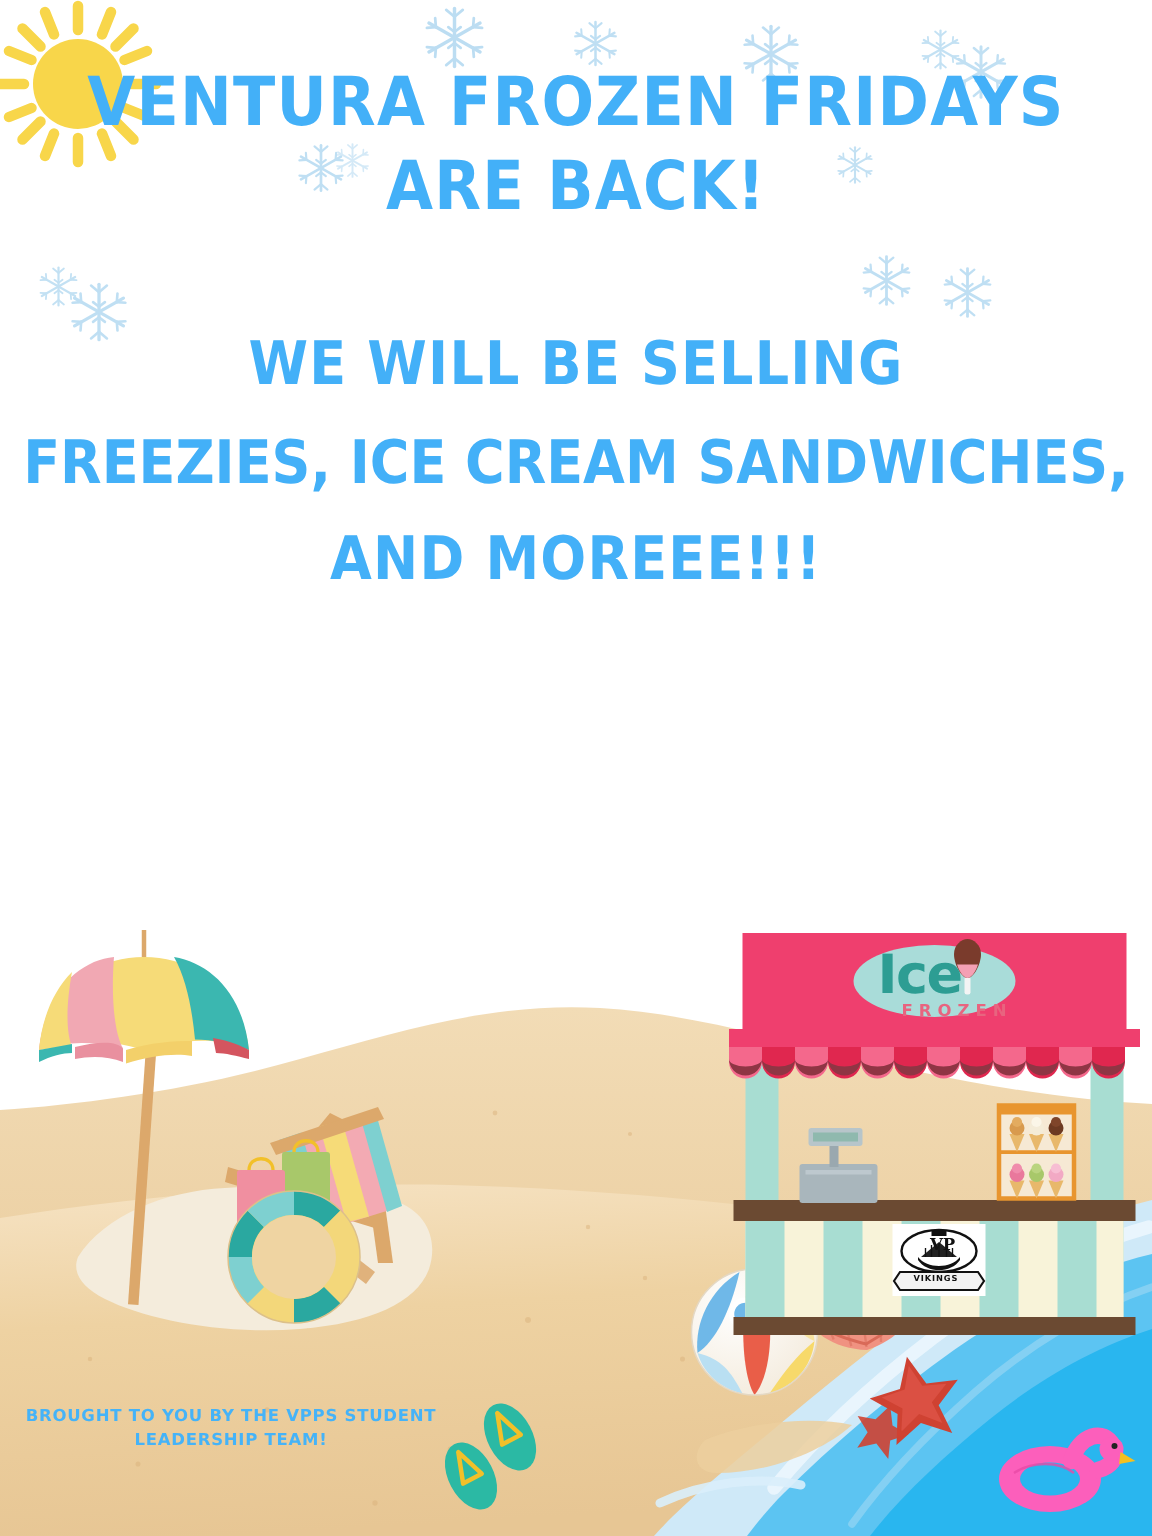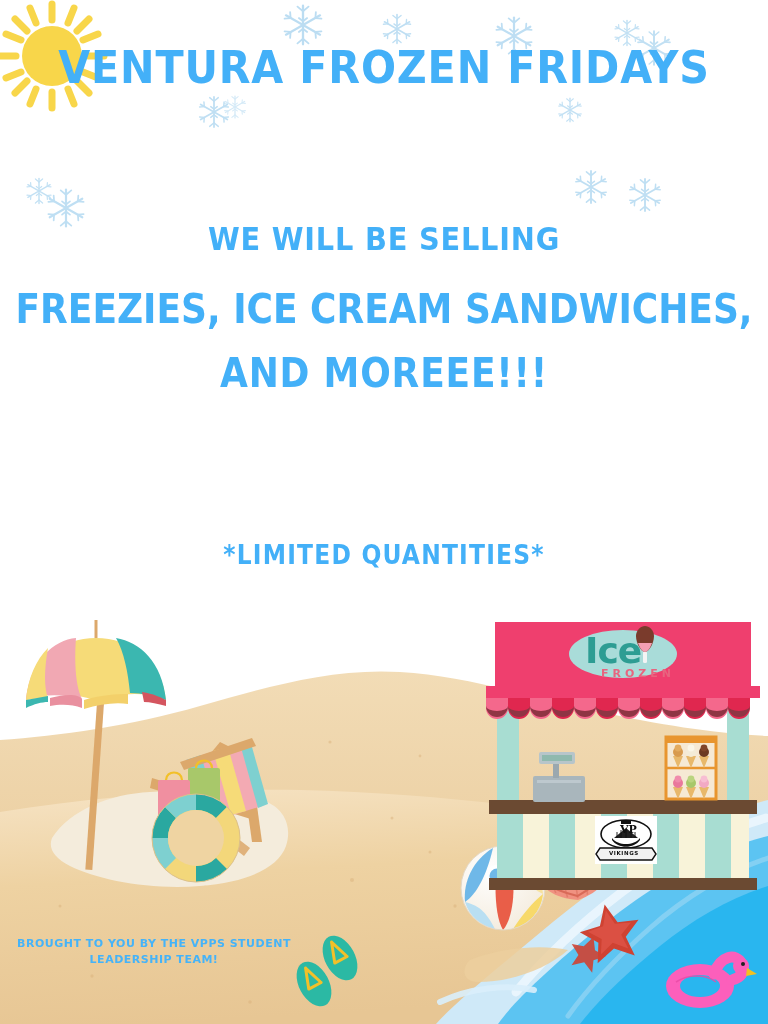--- a/index.html
+++ b/index.html
@@ -35,21 +35,21 @@
     font-family:"DejaVu Sans", sans-serif;
     font-weight:bold;
     letter-spacing:0.8px;
     line-height:1.08;
     text-transform:uppercase;
     font-stretch:condensed;
   }
   #title-line1{ top:44px;  font-size:45px; transform:scaleX(1.02); }
   #title-line2{ top:100px; font-size:45px; }
 
-  #body-line1{ top:222px; font-size:32px; }
+  #body-line1{ top:222px; font-size:40px; }
   #body-line2{ top:288px; font-size:40px; letter-spacing:0px; transform:scaleX(1.0); }
   #body-line3{ top:352px; font-size:40px; }
 
   #price-line{ top:484px; font-size:42px; }
   #limited-line{ top:541px; font-size:26px; letter-spacing:1.2px; }
 
   #credit{
     position:absolute; z-index:45;
     left:14px; top:936px; width:280px;
     text-align:center; color:#45b3f8;
@@ -738,26 +738,26 @@
               <line x1="50" y1="42" x2="59" y2="35"></line>
               <line x1="50" y1="58" x2="41" y2="65"></line>
               <line x1="50" y1="58" x2="59" y2="65"></line>
             </g>
           </g>
         </svg></div>
     </div>
 
   <div class="layer txt">
     <div class="headline" id="title-line1">VENTURA FROZEN FRIDAYS</div>
+    <div class="headline" id="title-line2">ARE BACK!</div>
 
     <div class="headline" id="body-line1">WE WILL BE SELLING</div>
     <div class="headline" id="body-line2">FREEZIES, ICE CREAM SANDWICHES,</div>
     <div class="headline" id="body-line3">AND MOREEE!!!</div>
 
-    <div class="headline" id="limited-line">*LIMITED QUANTITIES*</div>
 
     <div id="credit">BROUGHT TO YOU BY THE VPPS STUDENT LEADERSHIP TEAM!</div>
   </div>
 
   <div class="stand-ice" style="left:585px; top:633px;">Ice</div>
   <div class="stand-cream" style="left:601px; top:668px;">FROZEN</div>
   <div class="logo-vp" style="left:620px; top:824px;">VP</div>
   <div class="logo-vik" style="left:609px; top:851px;">VIKINGS</div>
 
 </div>

